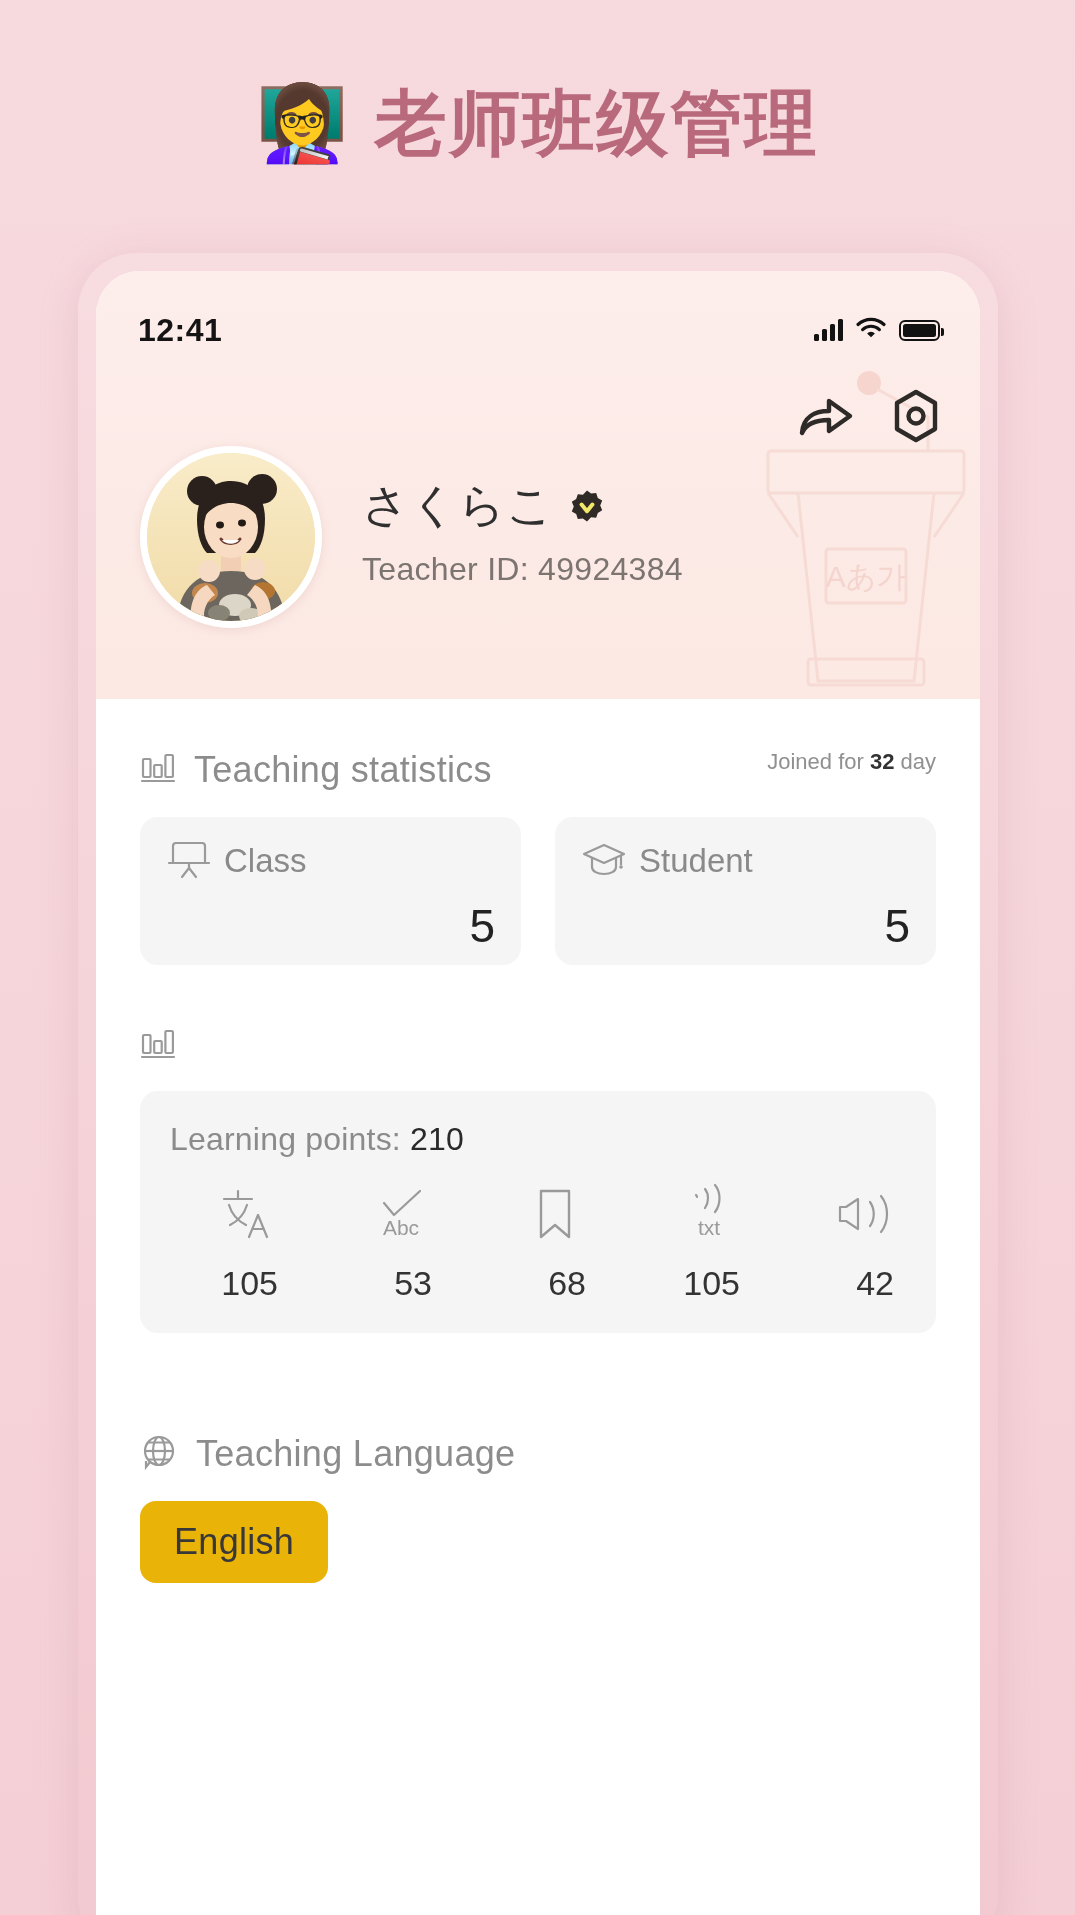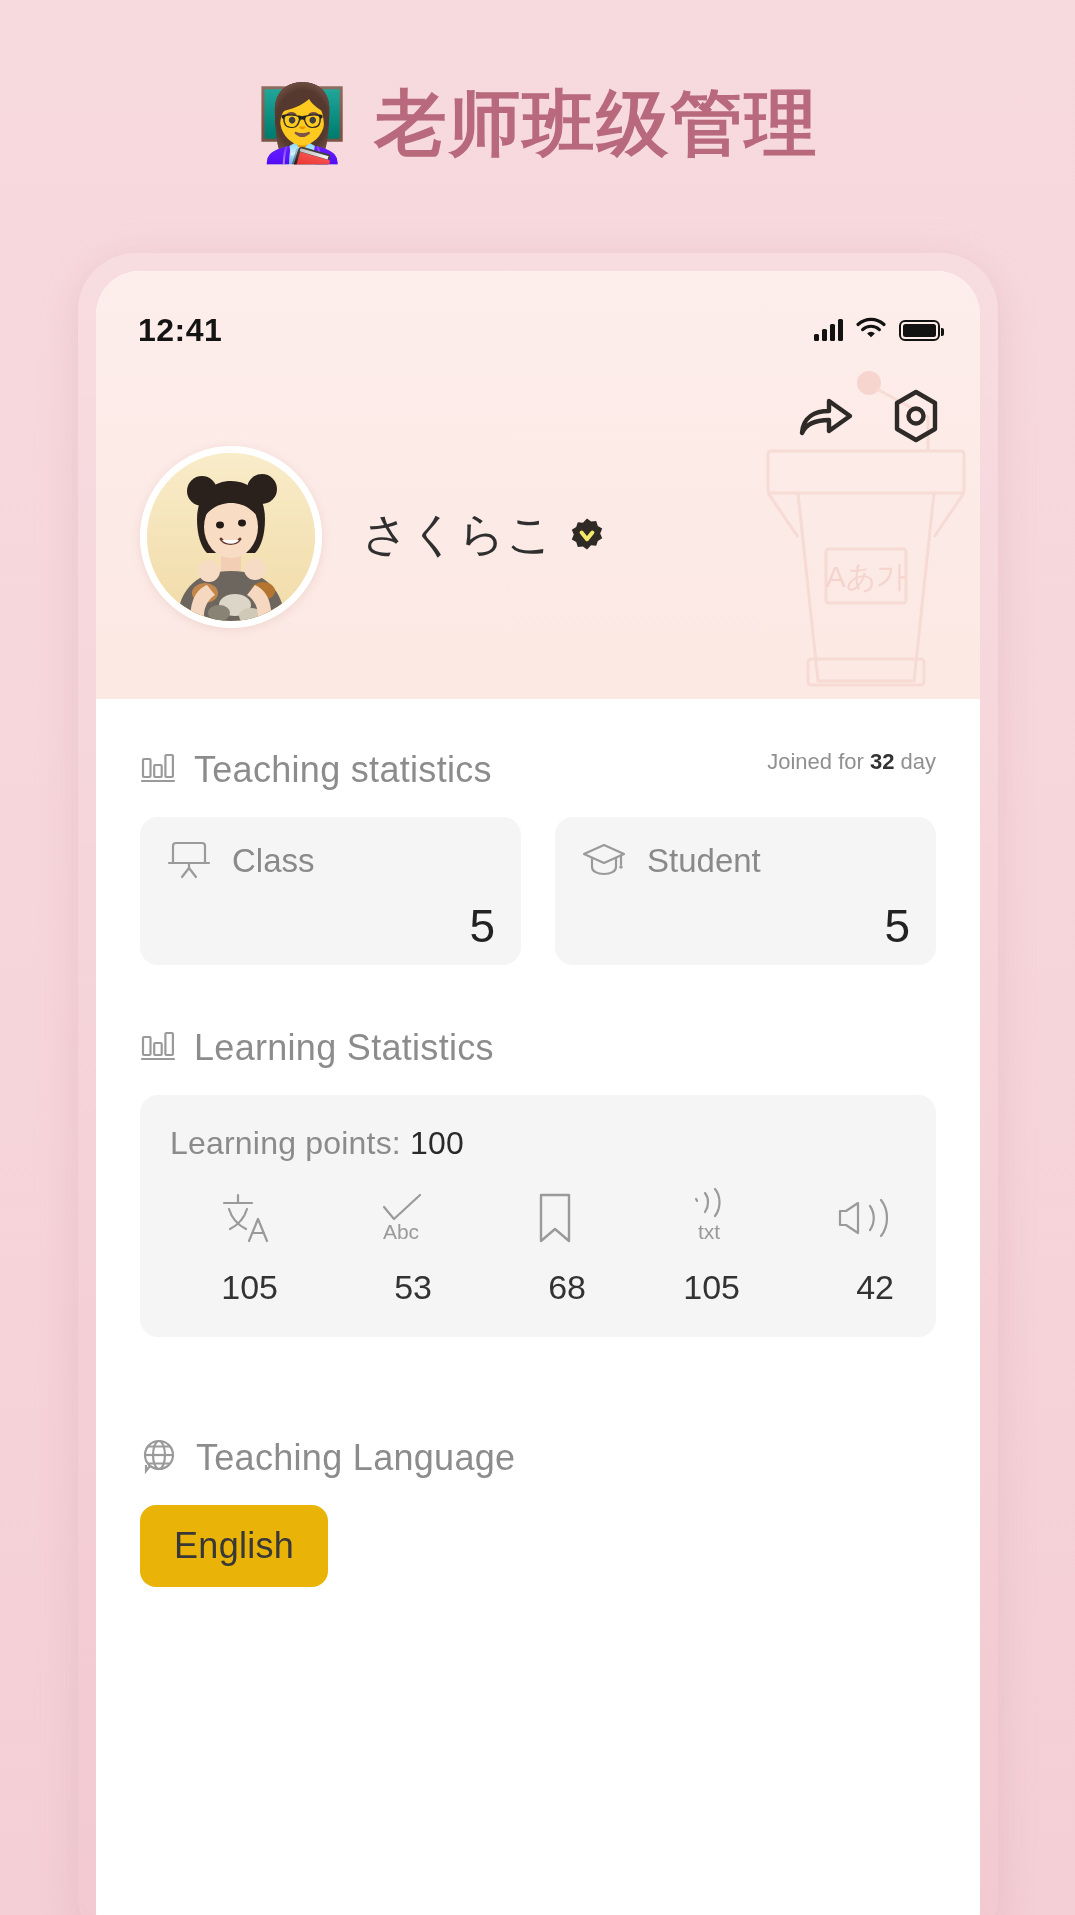--- a/index.html
+++ b/index.html
@@ -247,21 +247,21 @@
     background: #f5f5f5;
     border-radius: 18px;
     padding: 20px 26px 16px 26px;
     display: flex;
     flex-direction: column;
     justify-content: space-between;
   }
   .stat-card-top {
     display: flex;
     align-items: center;
-    gap: 20px;
+    gap: 12px;
   }
   .stat-card-label {
     font-size: 33px;
     color: #8a8a8a;
   }
   .stat-card-value {
     font-size: 46px;
     color: #222222;
     text-align: right;
     line-height: 1;
@@ -435,20 +435,21 @@
           <div class="profile-meta">
             <div class="name-line">
               <span class="profile-name">さくらこ</span>
               <span class="verify-badge">
                 <svg width="34" height="34" viewBox="0 0 34 34">
                   <path d="M17 1.5l4.1 3.1 5.1-.6 1.6 4.9 4.4 2.7-2 4.8 2 4.8-4.4 2.7-1.6 4.9-5.1-.6L17 32.5l-4.1-3.1-5.1.6-1.6-4.9-4.4-2.7 2-4.8-2-4.8 4.4-2.7 1.6-4.9 5.1.6z" fill="#2f2a26"></path>
                   <path d="M11.6 15.6l5.4 6.6 5.4-6.6" fill="none" stroke="#f2e96b" stroke-width="4" stroke-linecap="round" stroke-linejoin="round"></path>
                 </svg>
               </span>
             </div>
+            <div class="teacher-id">Teacher ID: 49924384</div>
           </div>
         </div>
       </div>
 
       <div class="content">
 
         <div class="section-head">
           <span class="section-left">
             <span>
               <svg width="36" height="34" viewBox="0 0 36 34">
@@ -508,27 +509,26 @@
             <span>
               <svg width="36" height="34" viewBox="0 0 36 34">
                 <g class="icon-muted">
                   <rect x="3" y="8" width="7.5" height="18" rx="1"></rect>
                   <rect x="14.2" y="14" width="7.5" height="12" rx="1"></rect>
                   <rect x="25.4" y="4" width="7.5" height="22" rx="1"></rect>
                   <path d="M2 30h32" stroke-linecap="round"></path>
                 </g>
               </svg>
             </span>
-            <span class="section-title">Learning Statistics</span>
           </span>
         </div>
 
         <div class="learning-box">
           <div class="learning-points">
-            <span>Learning points: </span><b>100</b>
+            <span>Learning points: </span><b>210</b>
           </div>
           <div class="learning-items">
 
             <div class="learning-item">
               <span class="li-icon">
                 <svg width="62" height="62" viewBox="0 0 62 62">
                   <g class="icon-muted" stroke-linecap="round" stroke-linejoin="round" stroke-width="2.4">
                     <path d="M8 16h28"></path>
                     <path d="M22 8v8"></path>
                     <path d="M13 22c3 10 9 16 17 20"></path>

